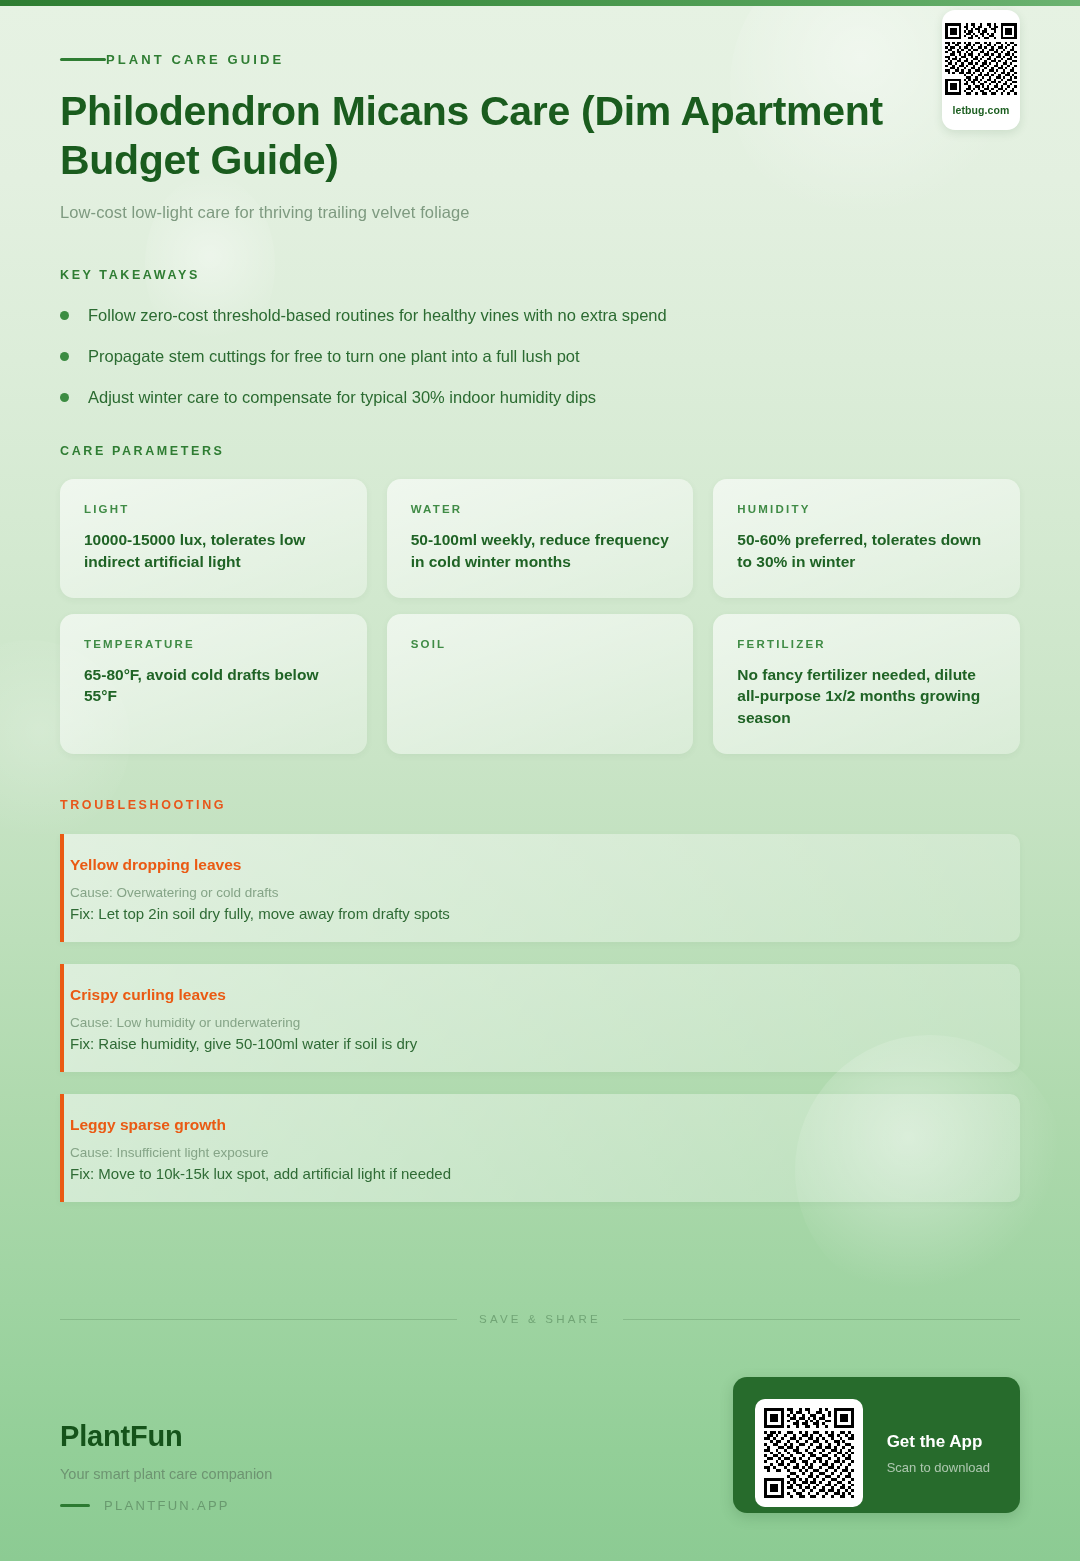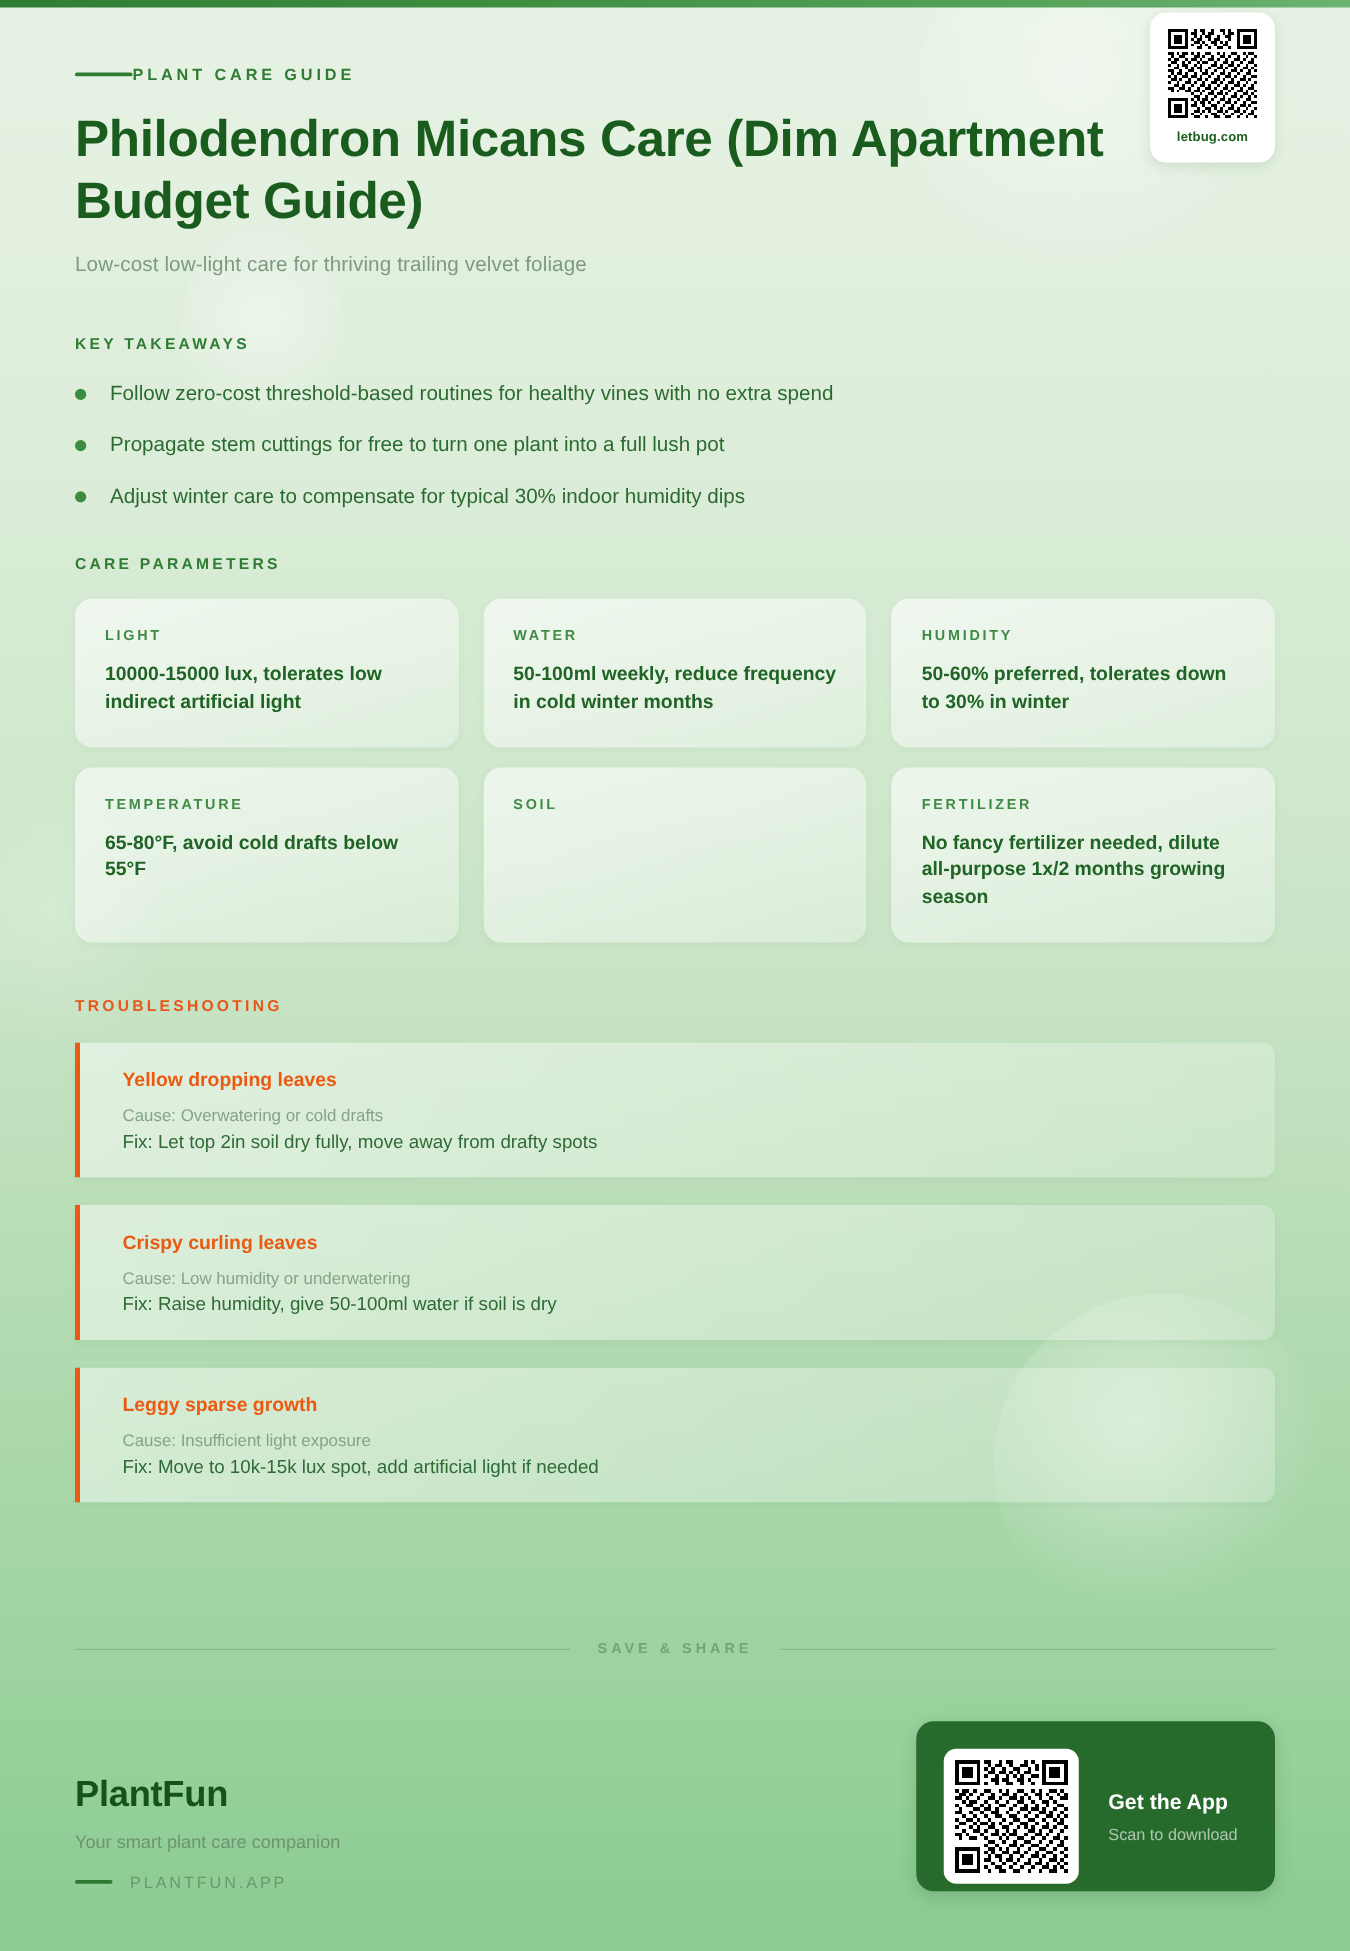--- a/index.html
+++ b/index.html
@@ -114,21 +114,21 @@
     font-size: 16.5px;
     color: #7e9a80;
     letter-spacing: 0.1px;
   }
 
   
   .qr-badge {
     position: absolute;
     top: 10px;
     right: 0px;
-    width: 100px;
+    width: 78px;
     height: 120px;
     background: #ffffff;
     border-radius: 13px;
     box-shadow: 0 3px 10px rgba(40,90,45,0.13);
     display: flex;
     flex-direction: column;
     align-items: center;
     justify-content: flex-start;
     padding-top: 11px;
     z-index: 8;
@@ -204,21 +204,21 @@
   }
 
   
   .trouble { margin-top: 44px; }
   .trouble-list { margin-top: 22px; }
   .trouble-card {
     position: relative;
     background: linear-gradient(115deg, rgba(255,255,255,0.50), rgba(255,255,255,0.22));
     border-left: 4px solid #ea5a13;
     border-radius: 0 10px 10px 0;
-    padding: 22px 24px 20px 34px;
+    padding: 22px 24px 20px 6px;
     margin-bottom: 22px;
     box-shadow: 0 2px 6px rgba(50,100,55,0.05);
   }
   .tr-title {
     font-size: 15.5px;
     font-weight: bold;
     color: #ea5a13;
     margin-bottom: 11px;
   }
   .tr-cause {
@@ -247,21 +247,21 @@
   }
   .divider-line {
     flex: 1;
     height: 1px;
     background: rgba(70,120,75,0.26);
   }
   .divider-text {
     font-size: 11.5px;
     letter-spacing: 3.2px;
     color: rgba(70,120,75,0.50);
-    font-weight: bold;
+    font-weight: normal;
   }
 
   .footer-main {
     display: flex;
     align-items: flex-end;
     justify-content: space-between;
   }
   .brand-name {
     font-size: 29px;
     font-weight: bold;

